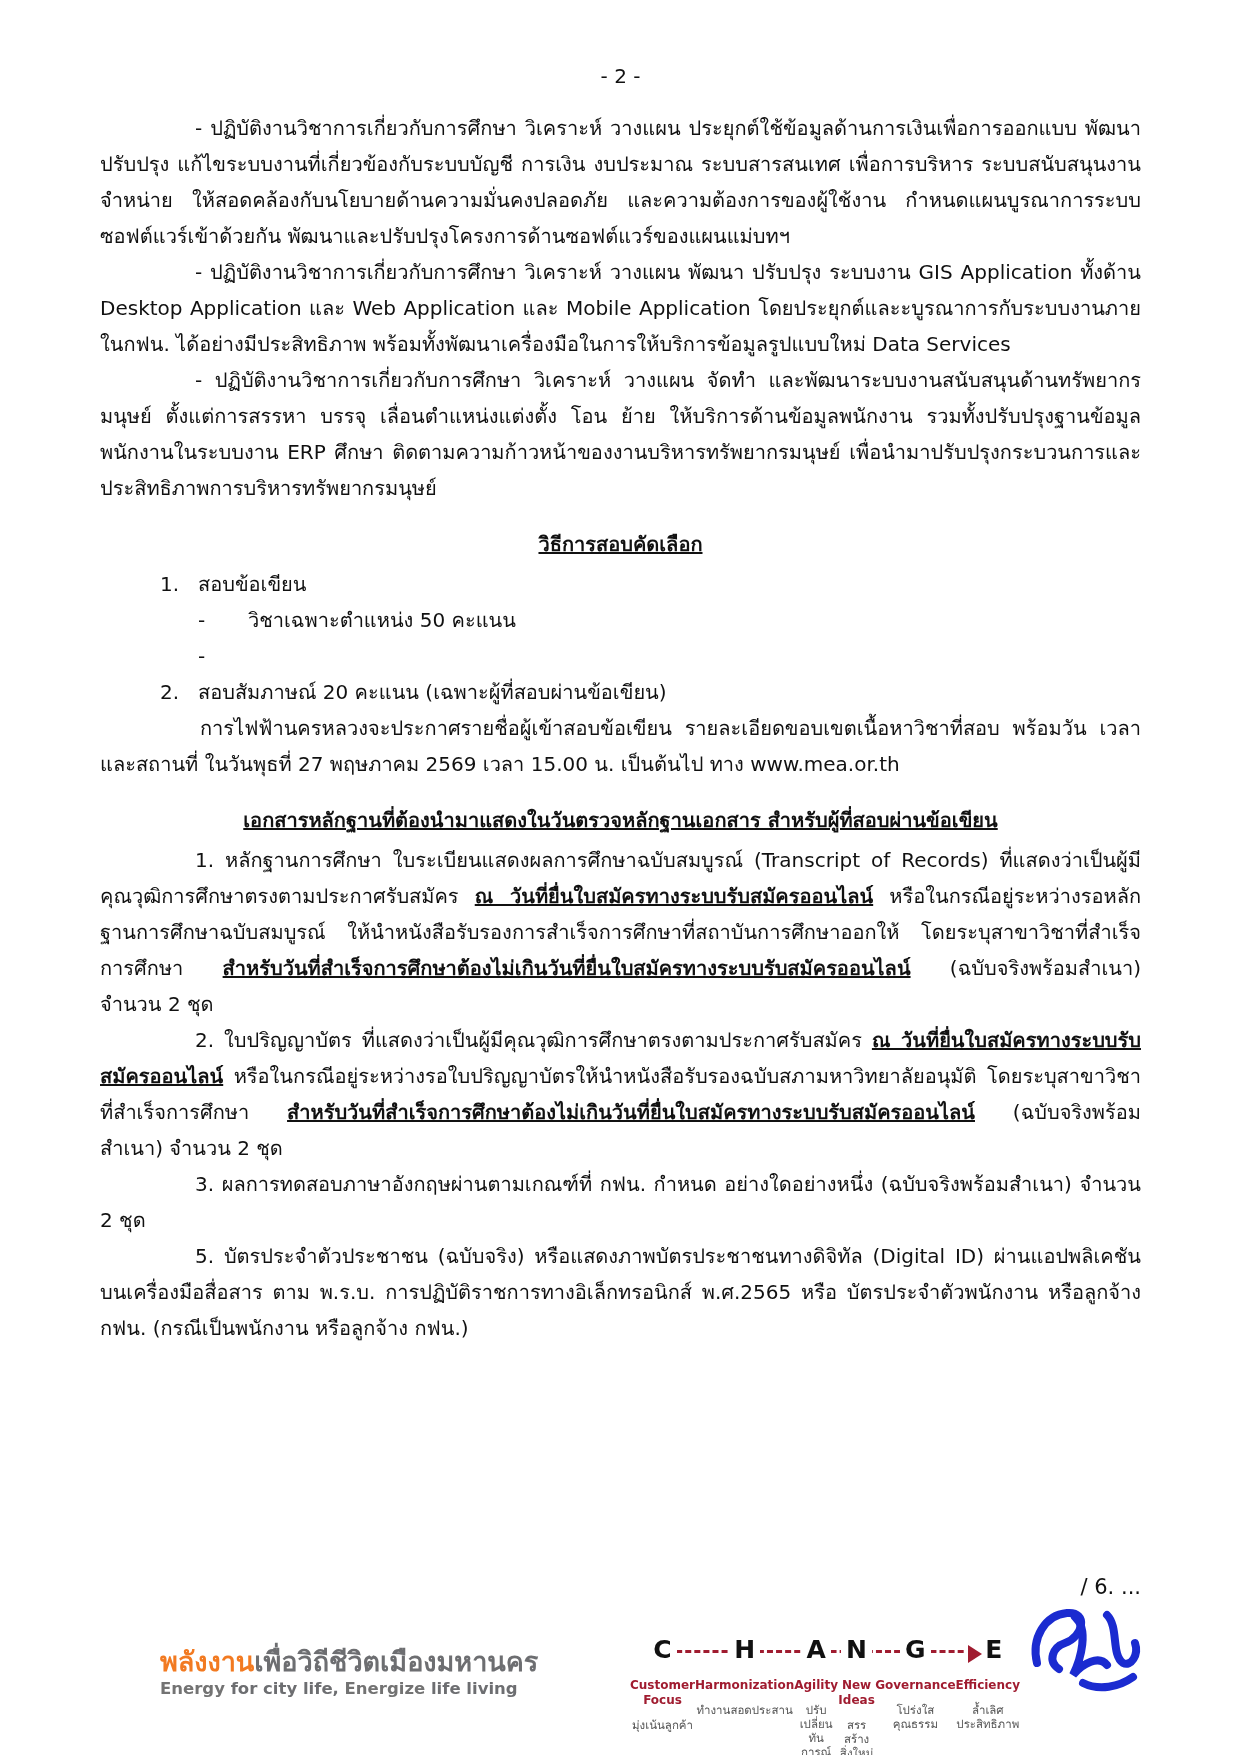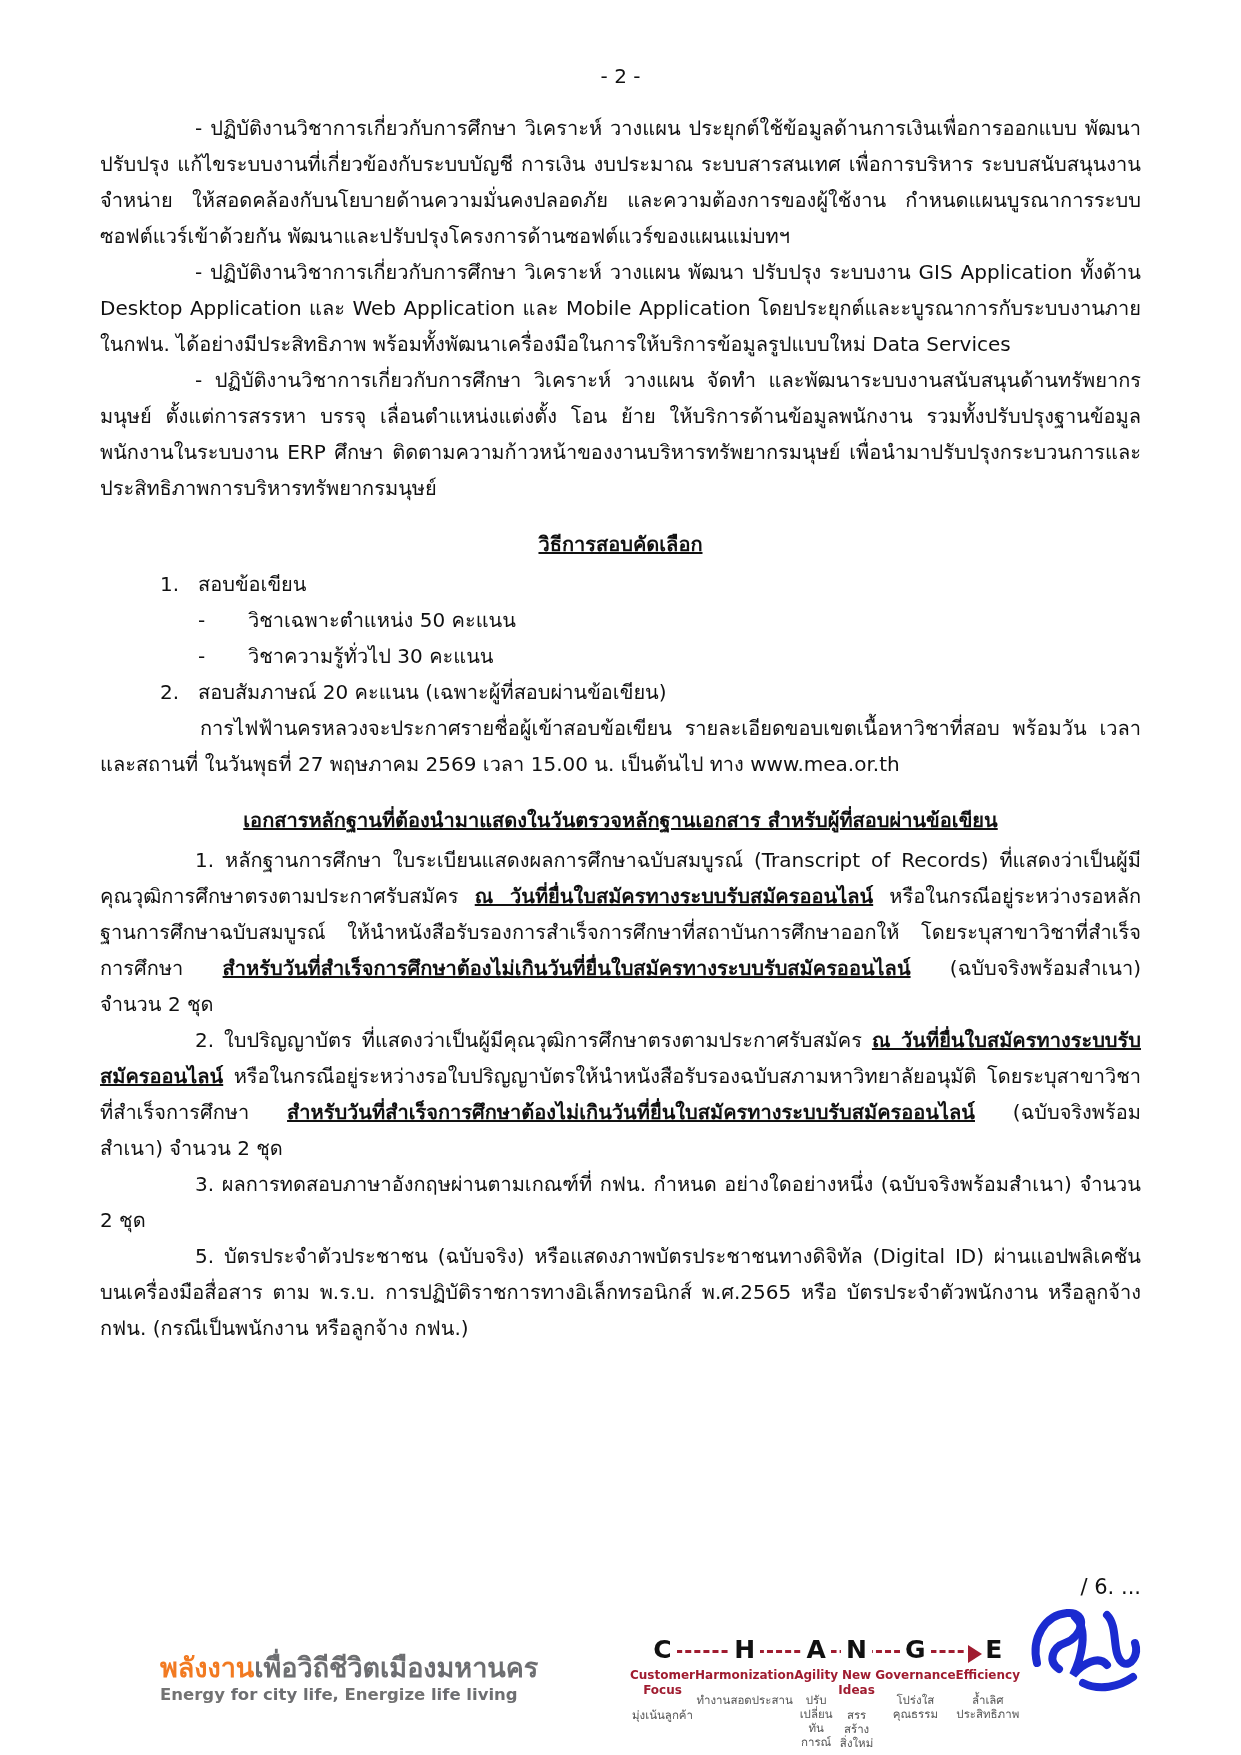--- a/index.html
+++ b/index.html
@@ -55,21 +55,21 @@
     position:absolute;
     right:100px;top:1575px;
     font-size:21px;
   }
   
   .footer{
     position:absolute;
     left:0;right:0;bottom:0;height:130px;
   }
   .slogan{
-    position:absolute;left:160px;top:28px;
+    position:absolute;left:160px;top:22px;
   }
   .slogan-th{
     font-size:27px;font-weight:bold;line-height:30px;
     color:#6d6e71;
   }
   .slogan-th .hl{color:#f27a21;}
   .slogan-en{
     font-size:16.5px;font-weight:bold;line-height:24px;
     color:#6d6e71;
   }
@@ -99,21 +99,21 @@
     border-top:9px solid transparent;
     border-bottom:9px solid transparent;
     border-left:14px solid #a01c30;
     vertical-align:middle;
     margin-right:2px;
     background:#fff;
   }
   .letter-wrap{background:#fff;padding:0 3px;display:inline-block;}
   .change-en{
     font-size:12px;font-weight:bold;color:#a01c30;
-    line-height:15px;margin-top:3px;
+    line-height:15px;margin-top:13px;
   }
   .change-th{
     font-size:11.5px;color:#555;
     line-height:14px;margin-top:10px;
     white-space:pre-line;
   }
   .signature{
     position:absolute;
     right:88px;top:-22px;
   }
@@ -135,21 +135,20 @@
     <div class="orow">
       <span class="onum">1.</span>
       <span>สอบข้อเขียน</span>
     </div>
     <div class="subrow">
       <span class="dashcol">-</span>
       <span>วิชาเฉพาะตำแหน่ง 50 คะแนน</span>
     </div>
     <div class="subrow">
       <span class="dashcol">-</span>
-      <span>วิชาความรู้ทั่วไป 30 คะแนน</span>
     </div>
     <div class="orow">
       <span class="onum">2.</span>
       <span>สอบสัมภาษณ์ 20 คะแนน (เฉพาะผู้ที่สอบผ่านข้อเขียน)</span>
     </div>
 
     <p class="announce">การไฟฟ้านครหลวงจะประกาศรายชื่อผู้เข้าสอบข้อเขียน รายละเอียดขอบเขตเนื้อหาวิชาที่สอบ พร้อมวัน เวลา และสถานที่ ในวันพุธที่ 27 พฤษภาคม 2569 เวลา 15.00 น. เป็นต้นไป ทาง www.mea.or.th</p>
 
     <h3 class="heading">เอกสารหลักฐานที่ต้องนำมาแสดงในวันตรวจหลักฐานเอกสาร สำหรับผู้ที่สอบผ่านข้อเขียน</h3>
 

